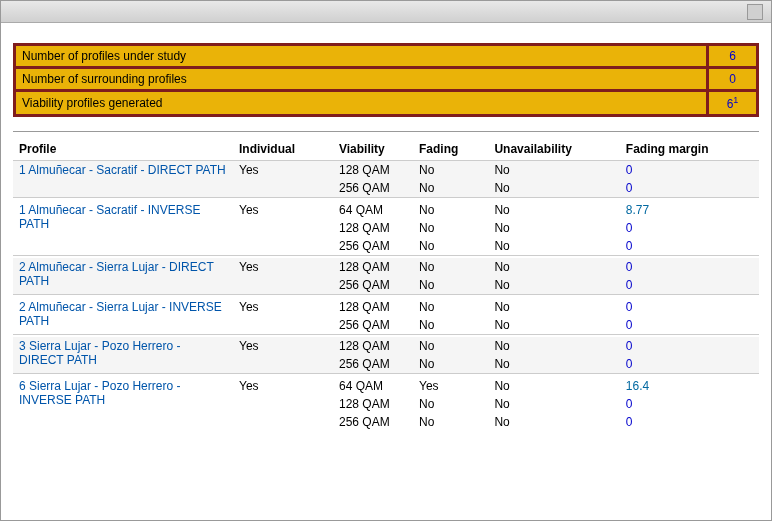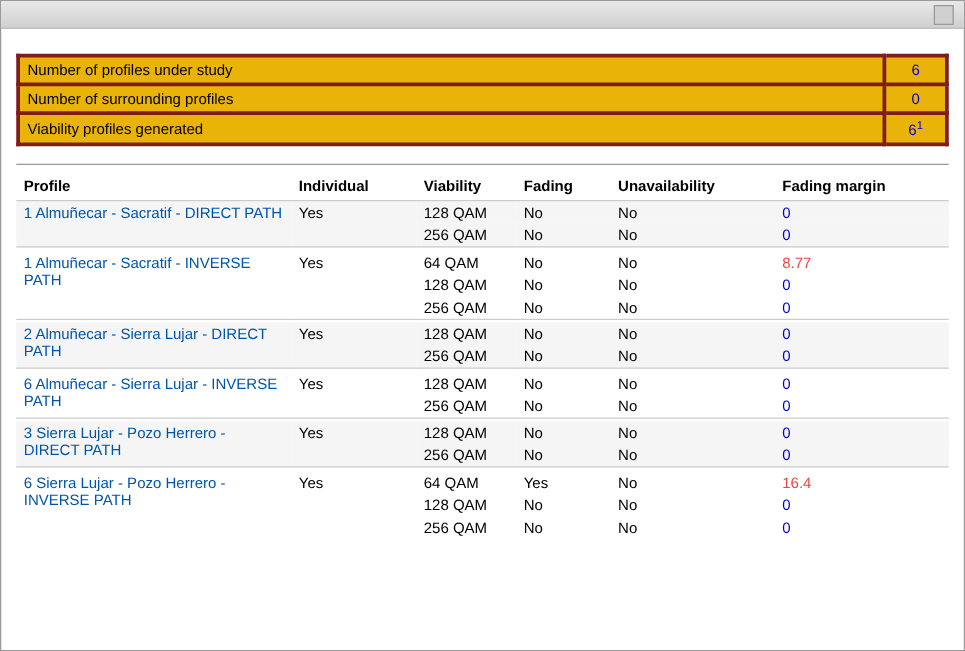--- a/index.html
+++ b/index.html
@@ -119,21 +119,21 @@
       color: #0055aa;
       width: 220px;
     }
     .main-table td.modulation-col {
       width: 80px;
     }
     .main-table td.fading-val {
       color: #0000cc;
     }
     .main-table td.fading-val-black {
-      color: #ef4444;
+      color: #0369a1;
     }
   </style>
 </head>
 <body>
 
 <div class="window">
   <div class="title-bar">
     <span class="title-bar-text"></span>
     <div class="close-btn"></div>
   </div>
@@ -224,21 +224,21 @@
           <tr class="row-group-odd">
             <td class="modulation-col">256 QAM</td>
             <td>No</td>
             <td>No</td>
             <td class="fading-val" style="color: rgb(0, 0, 204);">0</td>
           </tr>
           <tr>
             <td colspan="6" style="padding: 0px; height: 3px; border-top: 1px solid rgb(204, 204, 204);"></td>
           </tr>
           <tr class="row-group-even">
-            <td class="profile-name" rowspan="2">6 Almuñecar - Sierra Lujar - INVERSE PATH</td>
+            <td class="profile-name" rowspan="2">2 Almuñecar - Sierra Lujar - INVERSE PATH</td>
             <td rowspan="2">Yes</td>
             <td class="modulation-col">128 QAM</td>
             <td>No</td>
             <td>No</td>
             <td class="fading-val" style="color: rgb(0, 0, 204);">0</td>
           </tr>
           <tr class="row-group-even">
             <td class="modulation-col">256 QAM</td>
             <td>No</td>
             <td>No</td>

